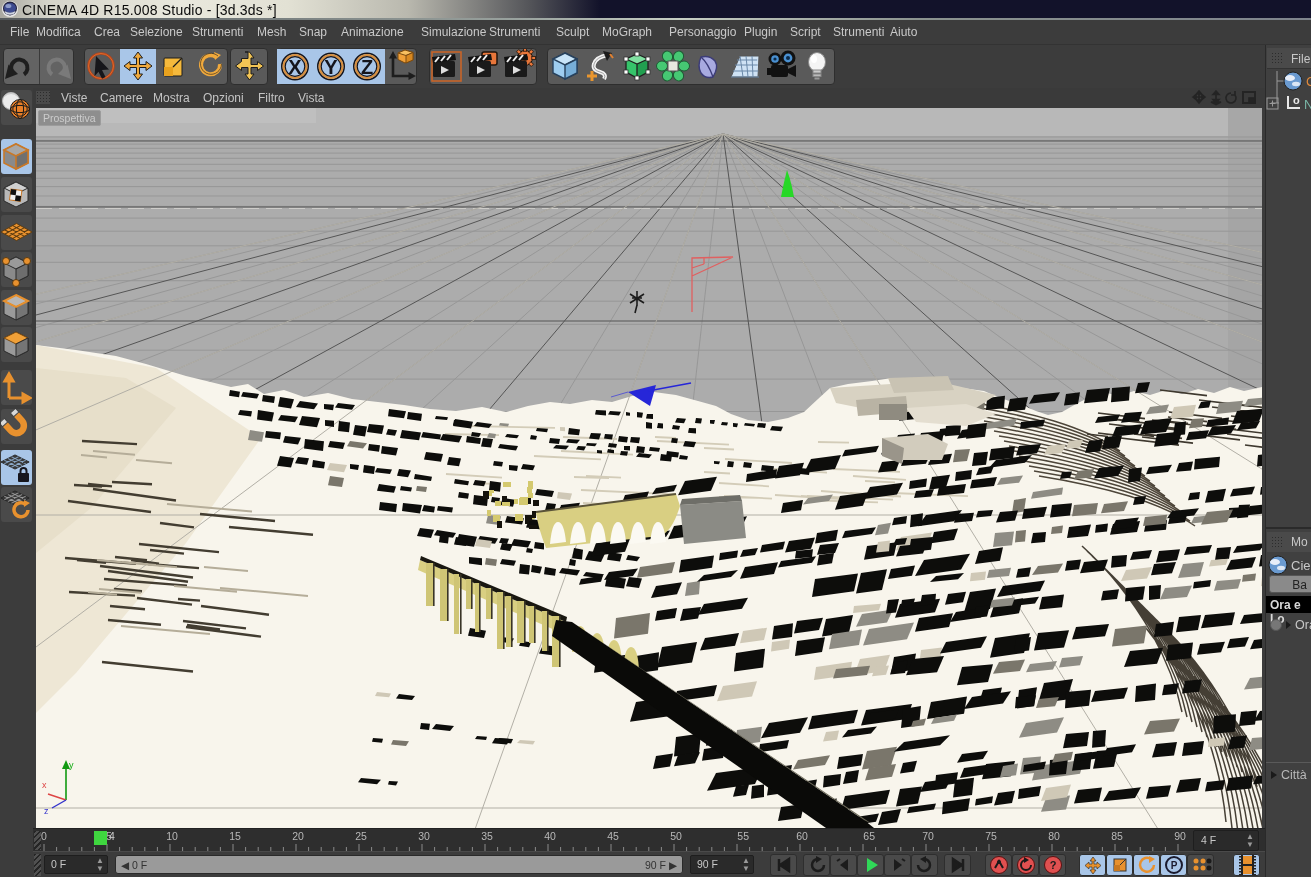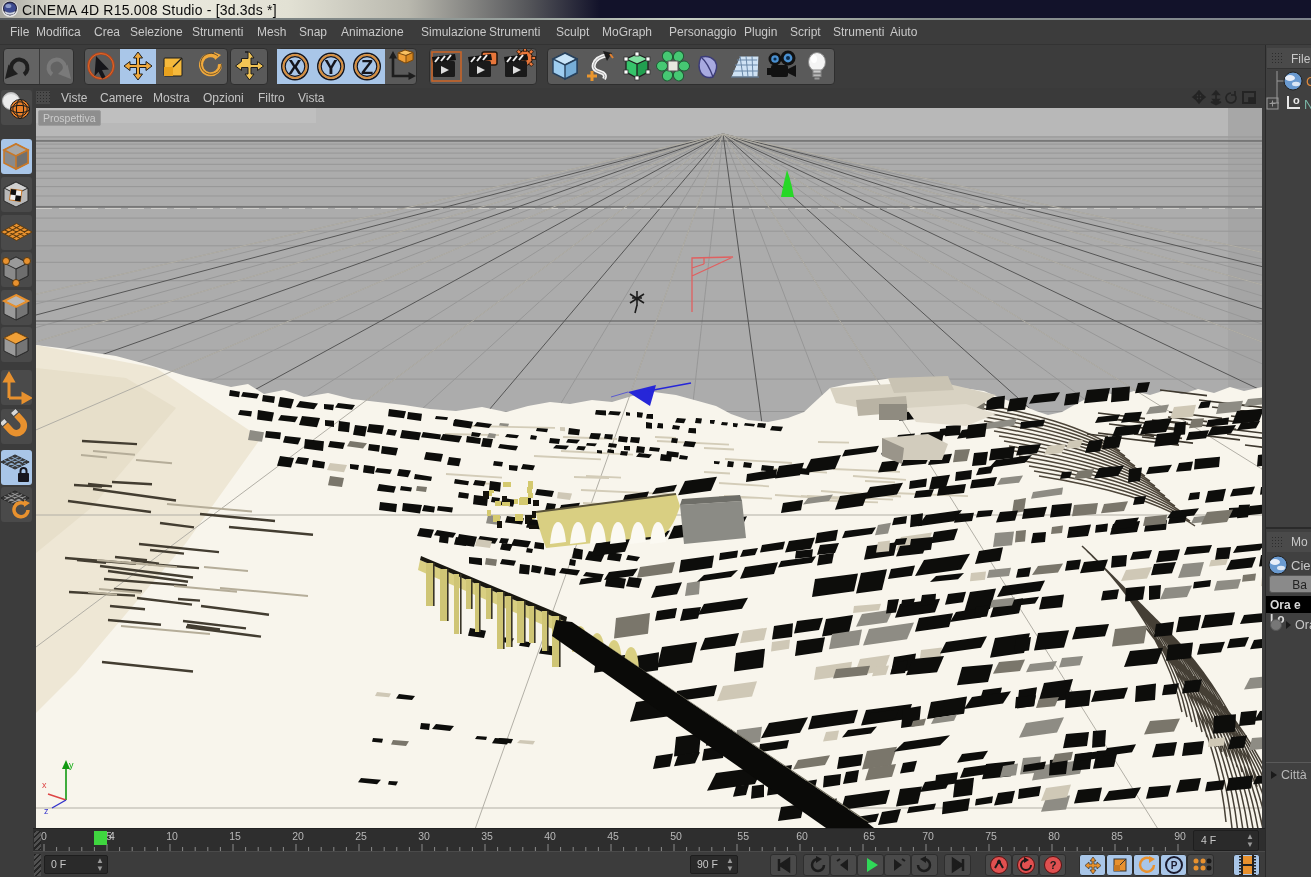--- a/index.html
+++ b/index.html
@@ -1021,21 +1021,25 @@
       <span class="num" style="position:absolute;left:7px;top:3px;color:#c8c8c8">4 F</span>
       <span style="position:absolute;right:4px;top:2px;font-size:8px;color:#999;line-height:8px">▲<br>▼</span>
     </div>
   </div>
 <div id="botbar">
     <div class="grip" style="position:absolute;left:1px;top:2px;width:7px;height:22px"></div>
     <div style="position:absolute;left:11px;top:3px;width:64px;height:19px;background:#2a2a2a;border:1px solid #1e1e1e;border-radius:2px">
       <span class="num" style="position:absolute;left:6px;top:2px;color:#c8c8c8">0 F</span>
       <span style="position:absolute;right:3px;top:1px;font-size:8px;color:#999;line-height:8px">▲<br>▼</span>
     </div>
-    <div style="position:absolute;left:657px;top:3px;width:48px;height:19px;background:#2a2a2a;border:1px solid #1e1e1e;border-radius:2px">
+    <div style="position:absolute;left:82px;top:3px;width:568px;height:19px;background:#9a9a9a;border-radius:3px;border:1px solid #2a2a2a">
+      <span style="position:absolute;left:5px;top:2.5px;font-size:10.5px;color:#333">◀ 0 F</span>
+      <span style="position:absolute;right:5px;top:2.5px;font-size:10.5px;color:#333">90 F ▶</span>
+    </div>
+    <div style="position:absolute;left:657px;top:3px;width:64px;height:19px;background:#2a2a2a;border:1px solid #1e1e1e;border-radius:2px">
       <span class="num" style="position:absolute;left:6px;top:2px;color:#c8c8c8">90 F</span>
       <span style="position:absolute;right:3px;top:1px;font-size:8px;color:#999;line-height:8px">▲<br>▼</span>
     </div>
     <div style="position:absolute;left:737px;top:2px;width:27px;height:22px;background:#4a4a4a;border-radius:3px;border:1px solid #2e2e2e">
       <svg width="26" height="20" style="position:absolute;left:0;top:0">
         <path d="M8,4 v12 M18,4 l-9,6 9,6Z" stroke="#1c1c1c" stroke-width="2.5" fill="#1c1c1c"></path>
       </svg>
     </div>
     <div style="position:absolute;left:770px;top:2px;width:27px;height:22px;background:#4a4a4a;border-radius:3px;border:1px solid #2e2e2e">
       <svg width="26" height="20" style="position:absolute;left:0;top:0">

